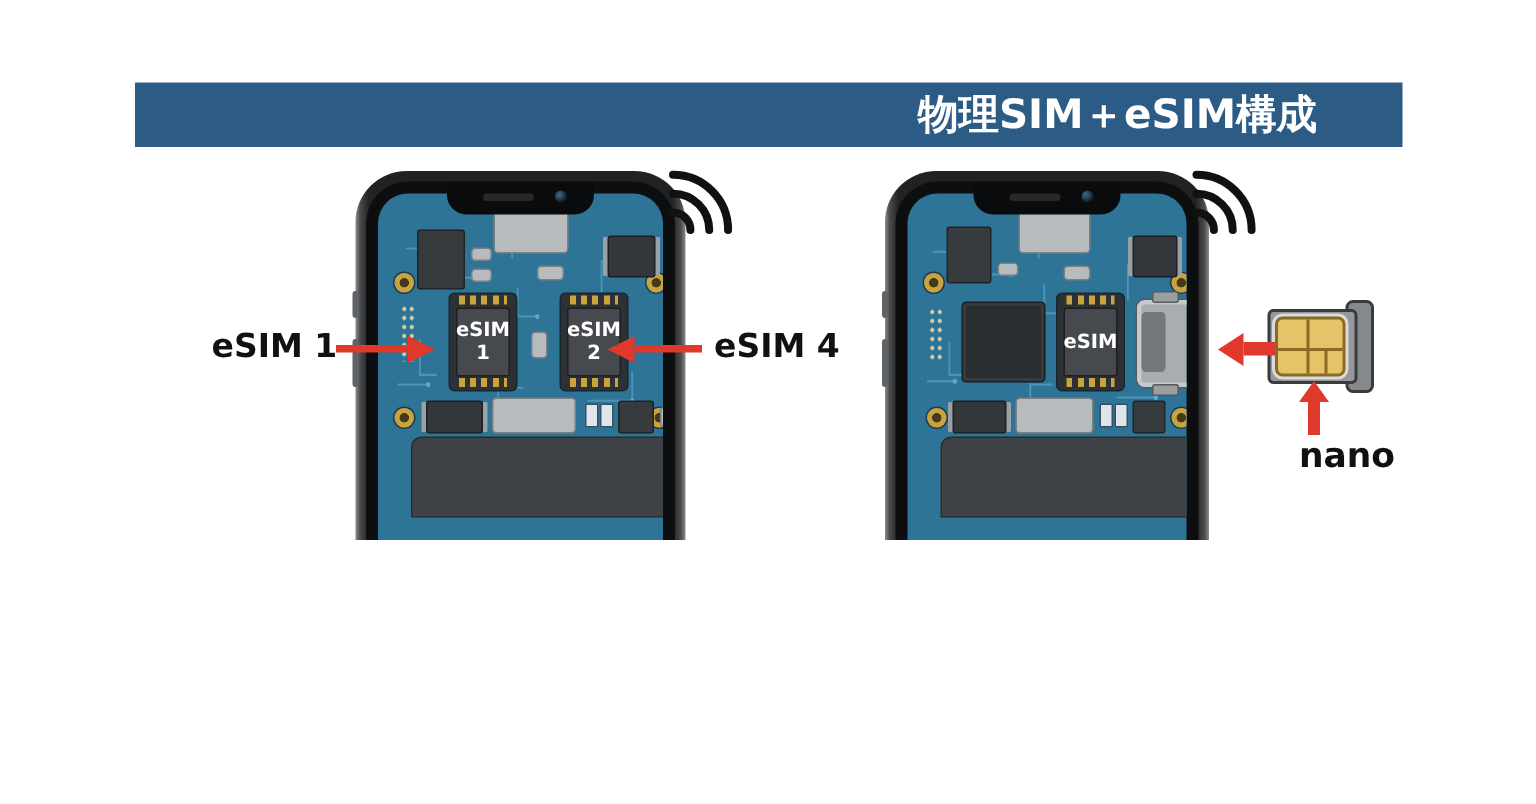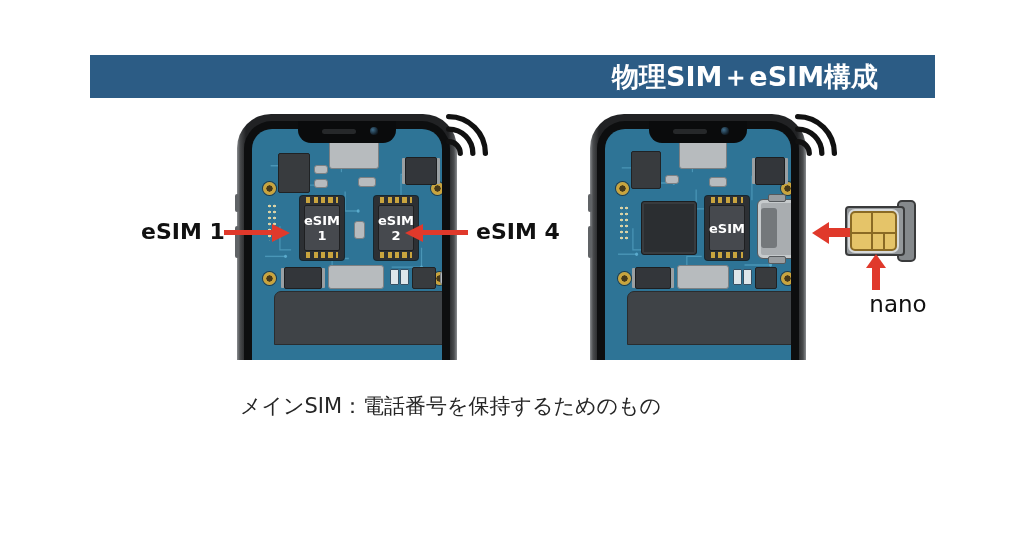--- a/index.html
+++ b/index.html
@@ -88,21 +88,21 @@
     background:#85898c;border:2px solid #3a3b3c;border-radius:5px;z-index:1;}
   .sim-card{position:absolute;left:850px;top:211px;width:43px;height:36px;
     background:var(--sim-gold,#e5c469);border:2px solid #8a6a24;border-radius:5px;
     box-shadow:0 0 0 2px #d8dadb;z-index:3;}
   .sim-line{position:absolute;background:#8a6a24;}
   .sim-line.v1{left:19px;top:0;width:2px;height:100%;}
   .sim-line.h1{left:0;top:19px;width:100%;height:2px;}
   .sim-line.v2{left:31px;top:19px;width:2px;height:17px;}
 
   .nano-label{position:absolute;left:848px;top:290px;width:100px;text-align:center;
-    font-weight:normal;font-size:23px;line-height:29px;color:#111111;}
+    font-weight:bold;font-size:23px;line-height:29px;color:#111111;}
 
   
   .notes{position:absolute;left:240px;top:391px;font-size:21px;line-height:31px;color:#262626;white-space:nowrap;}
 </style>
 </head>
 <body>
 
 <div class="stage">
 
   <div class="header-bar"></div>
@@ -292,16 +292,15 @@
   </div>
 
   <div class="arrow-head head-up" style="left:866px;top:254px;"></div>
   <div class="arrow-line" style="left:872px;top:267px;width:8px;height:23px;"></div>
 
   <div class="nano-label">
     <div>nano</div>
   </div>
 
   <div class="notes">
-    <div>メインSIM：電話番号を保持するためのもの</div>
   </div>
 
 </div>
 
 </body></html>

